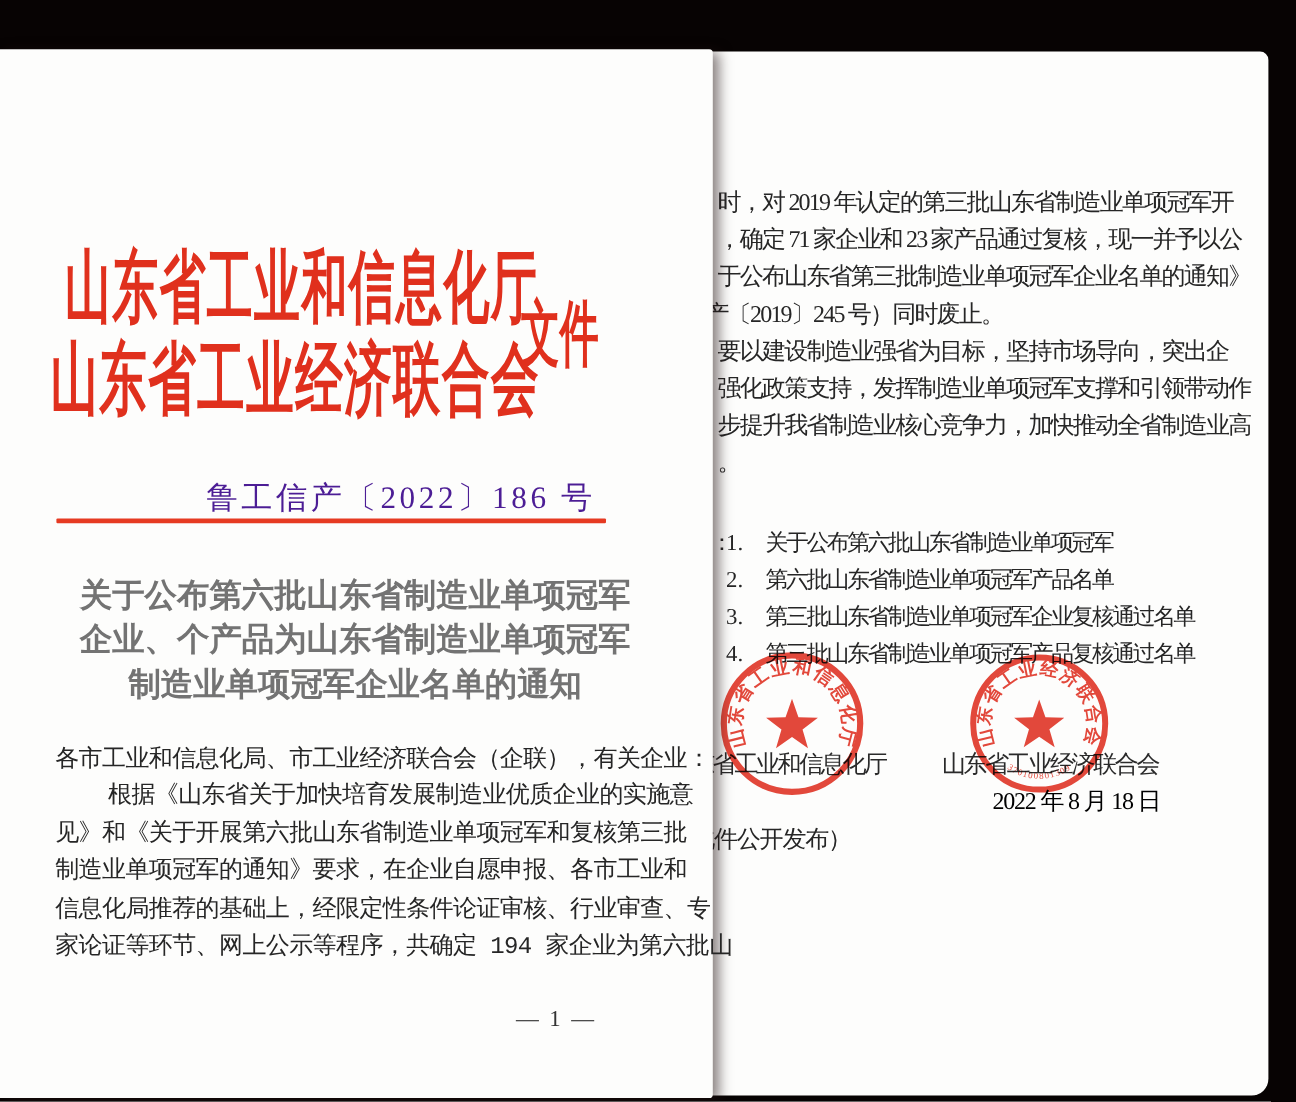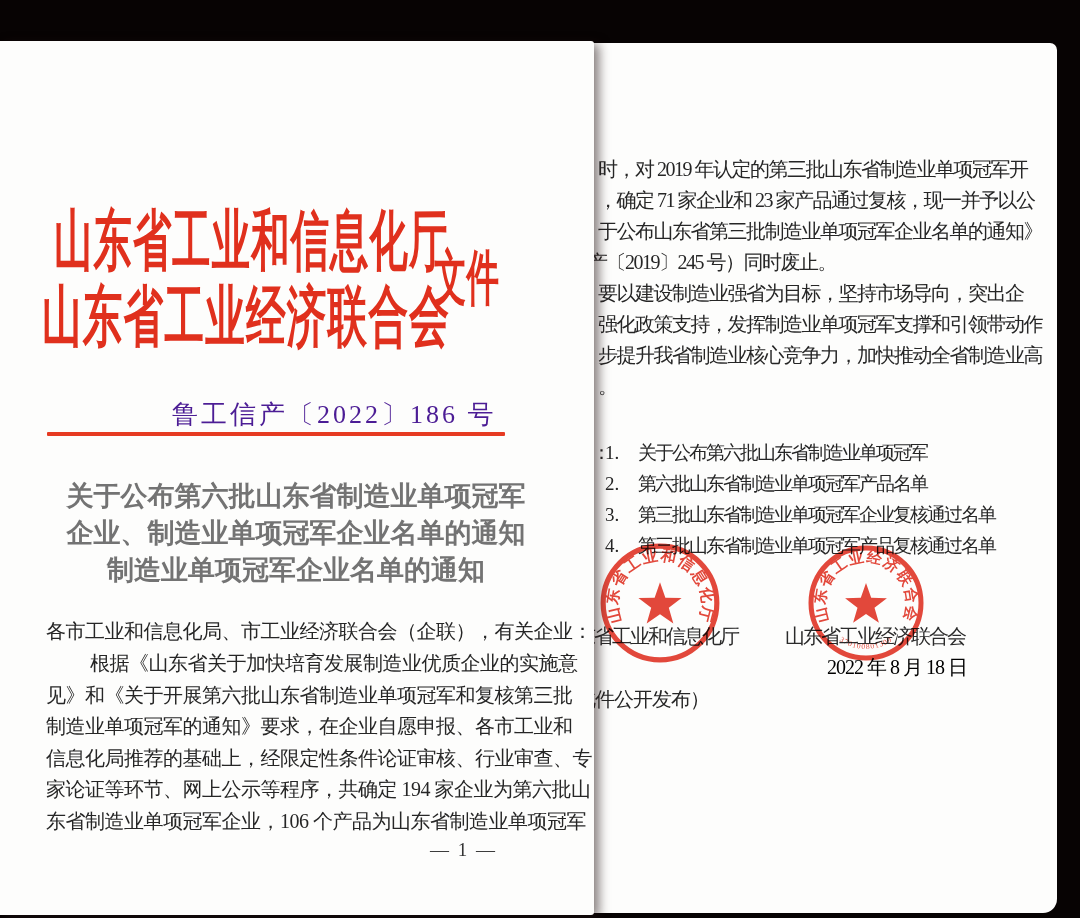--- a/index.html
+++ b/index.html
@@ -41,21 +41,21 @@
     line-height:1;transform:scaleX(.54);transform-origin:0 0;letter-spacing:0;
   }
   .doc-number{left:172px;top:356px;font-size:26px;letter-spacing:3px;color:#4c1d95;}
   .red-rule{left:47px;top:391px;width:458px;height:4px;background:var(--rule);border-radius:1px;}
   .doc-title{
     left:38px;top:437px;width:516px;text-align:center;
     font-size:27px;font-weight:bold;line-height:37px;color:#737373;white-space:normal;
   }
   .salutation{left:46px;top:577px;font-size:20px;letter-spacing:-.5px;}
   .lp-body{left:46px;top:607px;font-size:20px;line-height:31.5px;letter-spacing:-.5px;}
-  .lp-body .ll{white-space:nowrap;}
+  .lp-body .ll{white-space:nowrap;font-family:Liberation Mono, monospace;}
   .lp-body .indent{text-indent:44px;}
   .page-num{left:430px;top:798px;font-size:19px;letter-spacing:2px;color:#333;}
 
   
   .rp-body{left:53px;top:111px;font-size:20px;line-height:31px;letter-spacing:-1.5px;}
   .rp-body .rl{white-space:nowrap;}
   .rp-body .pull{margin-left:-10px;}
   .att-label{left:11px;top:394px;font-size:19px;line-height:31px;letter-spacing:-1px;}
   .att-items{left:60px;top:394px;font-size:19px;line-height:31px;letter-spacing:-2px;}
   .att-items .num{display:inline-block;width:33px;letter-spacing:0;}
@@ -125,29 +125,28 @@
 
   <div class="abs hdr hdr1">山东省工业和信息化厅</div>
   <div class="abs hdr hdr2">山东省工业经济联合会</div>
   <div class="abs hdr-suffix">文件</div>
 
   <div class="abs doc-number">鲁工信产〔2022〕186 号</div>
   <div class="abs red-rule"></div>
 
   <div class="abs doc-title">
     <div>关于公布第六批山东省制造业单项冠军</div>
-    <div>企业、制造业单项冠军企业名单的通知</div>
+    <div>企业、个产品为山东省制造业单项冠军</div>
     <div>制造业单项冠军企业名单的通知</div>
   </div>
 
   <div class="abs salutation">各市工业和信息化局、市工业经济联合会（企联），有关企业：</div>
 
   <div class="abs lp-body">
     <div class="ll indent">根据《山东省关于加快培育发展制造业优质企业的实施意</div>
     <div class="ll">见》和《关于开展第六批山东省制造业单项冠军和复核第三批</div>
     <div class="ll">制造业单项冠军的通知》要求，在企业自愿申报、各市工业和</div>
     <div class="ll">信息化局推荐的基础上，经限定性条件论证审核、行业审查、专</div>
     <div class="ll">家论证等环节、网上公示等程序，共确定 194 家企业为第六批山</div>
-    <div class="ll">东省制造业单项冠军企业，106 个产品为山东省制造业单项冠军</div>
   </div>
 
   <div class="abs page-num">— 1 —</div>
 </div>
 
 </body></html>

